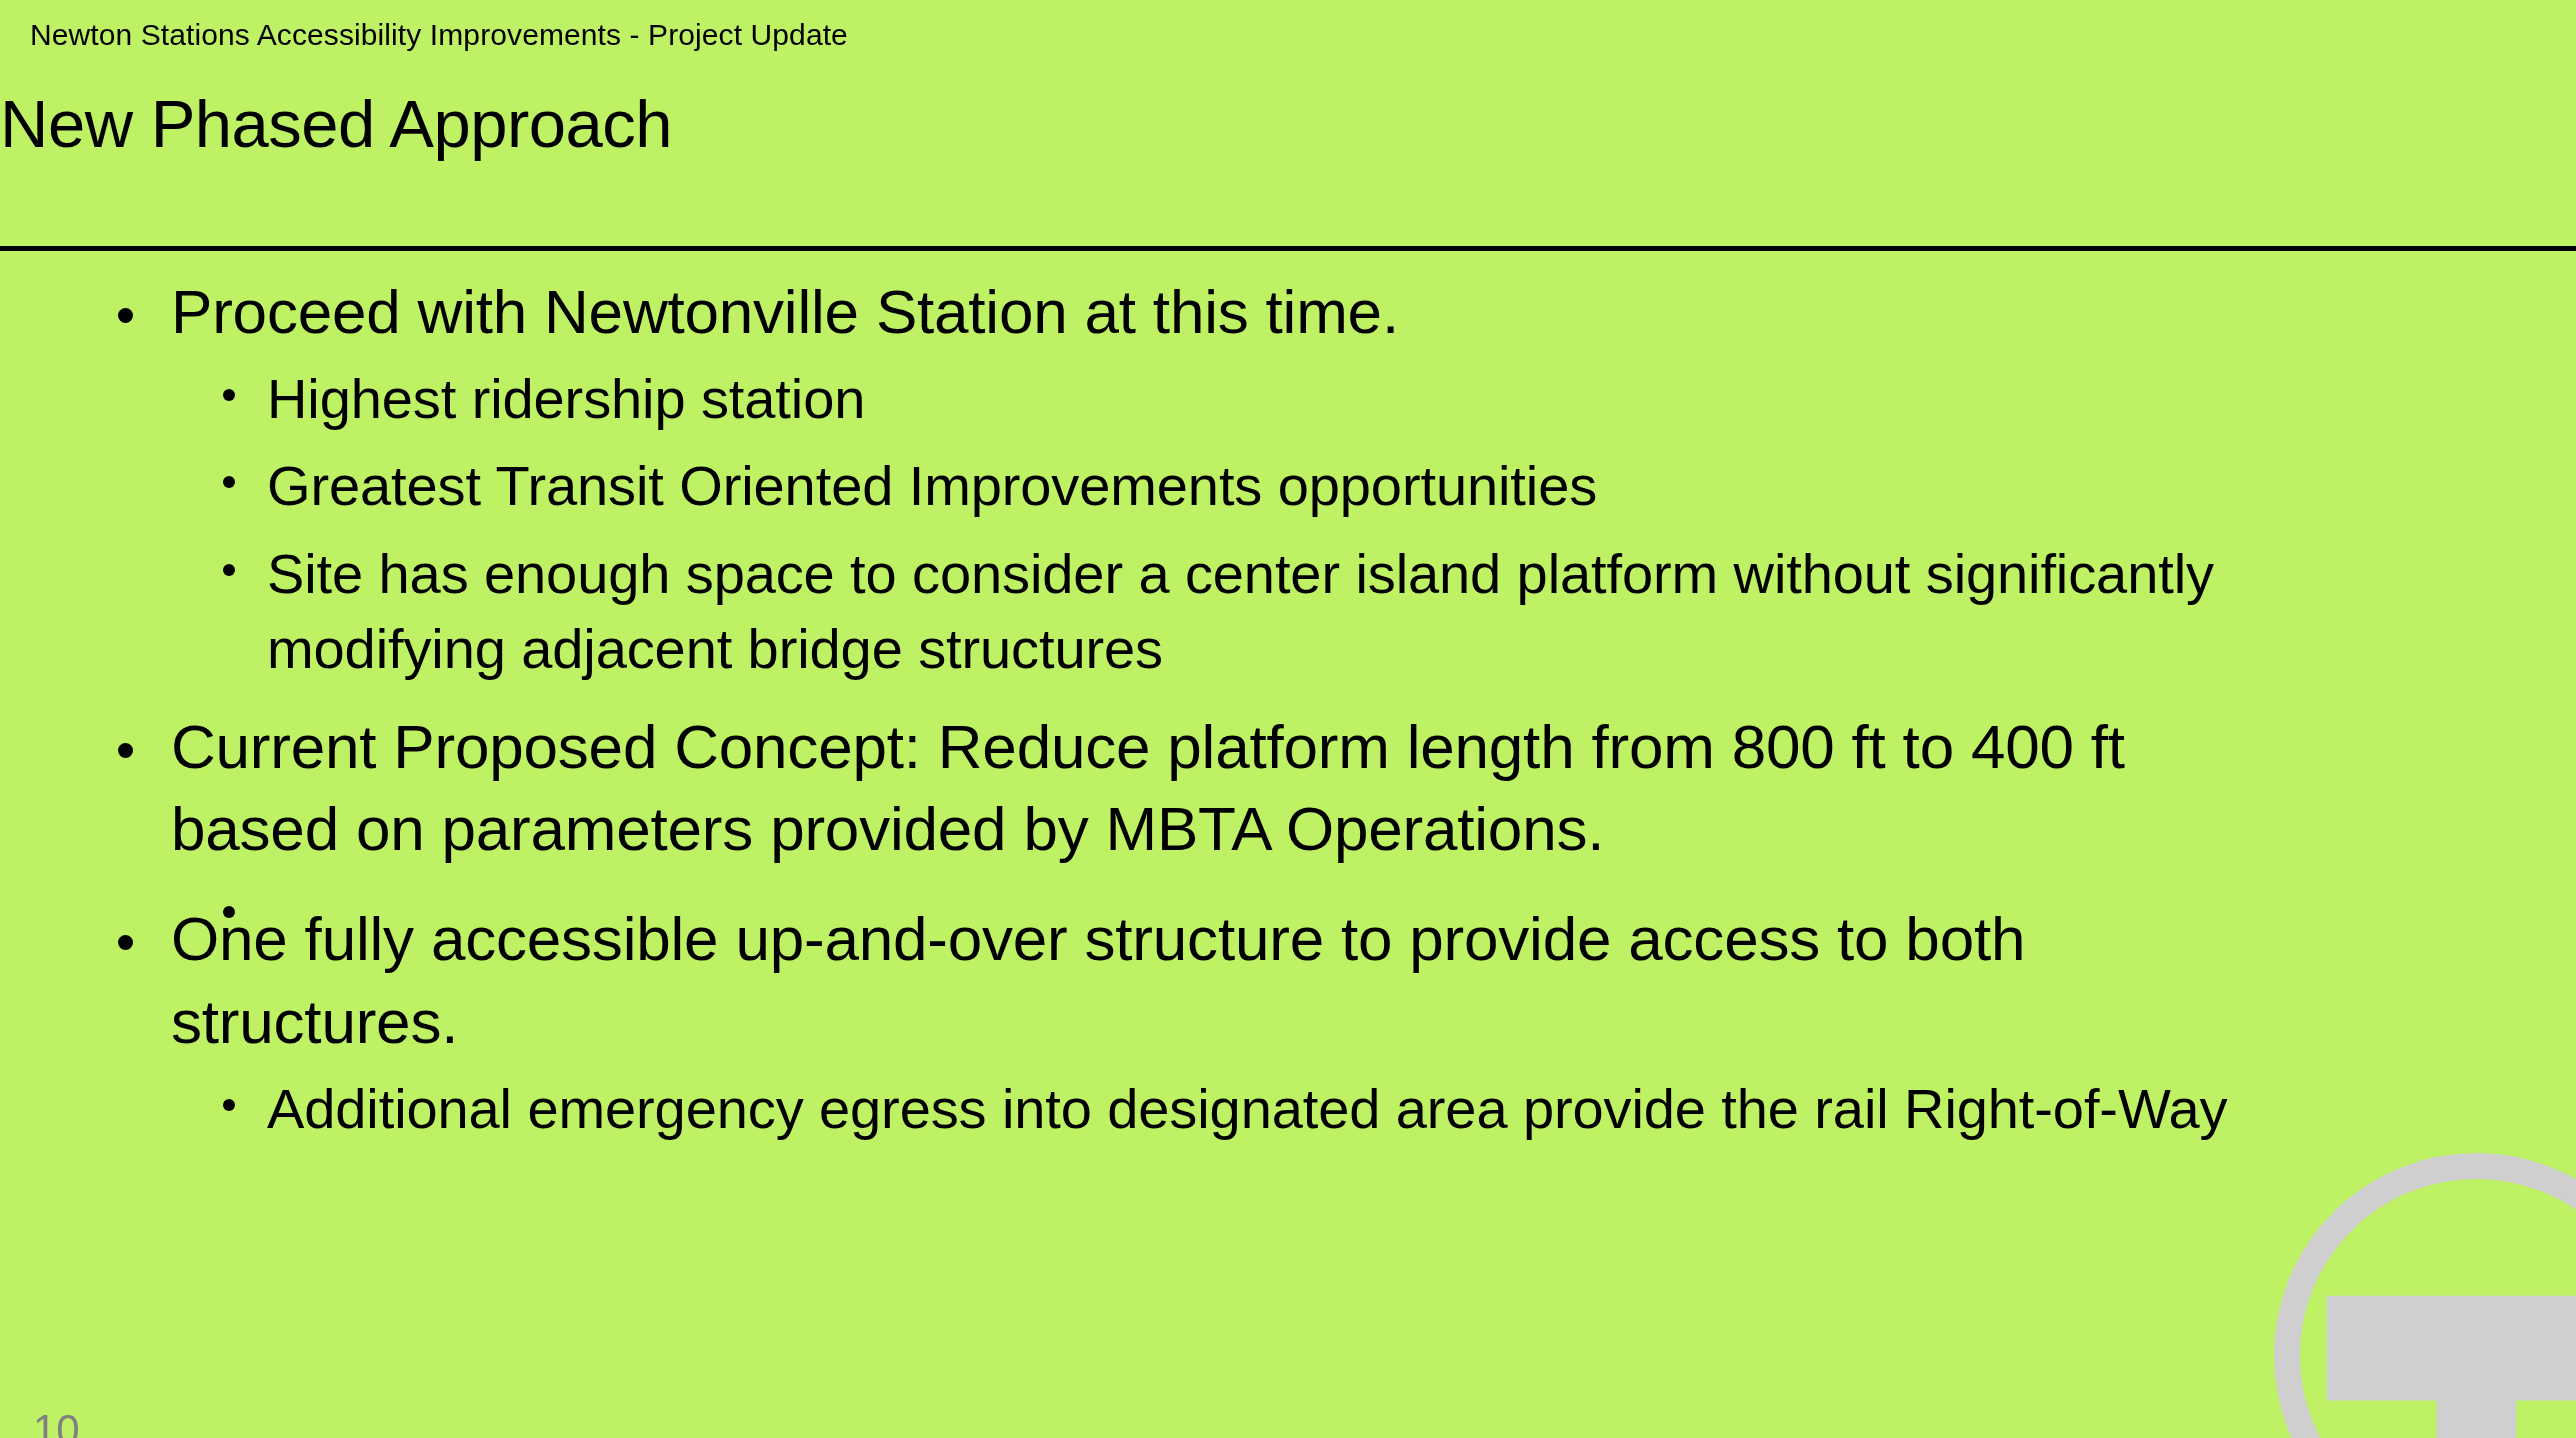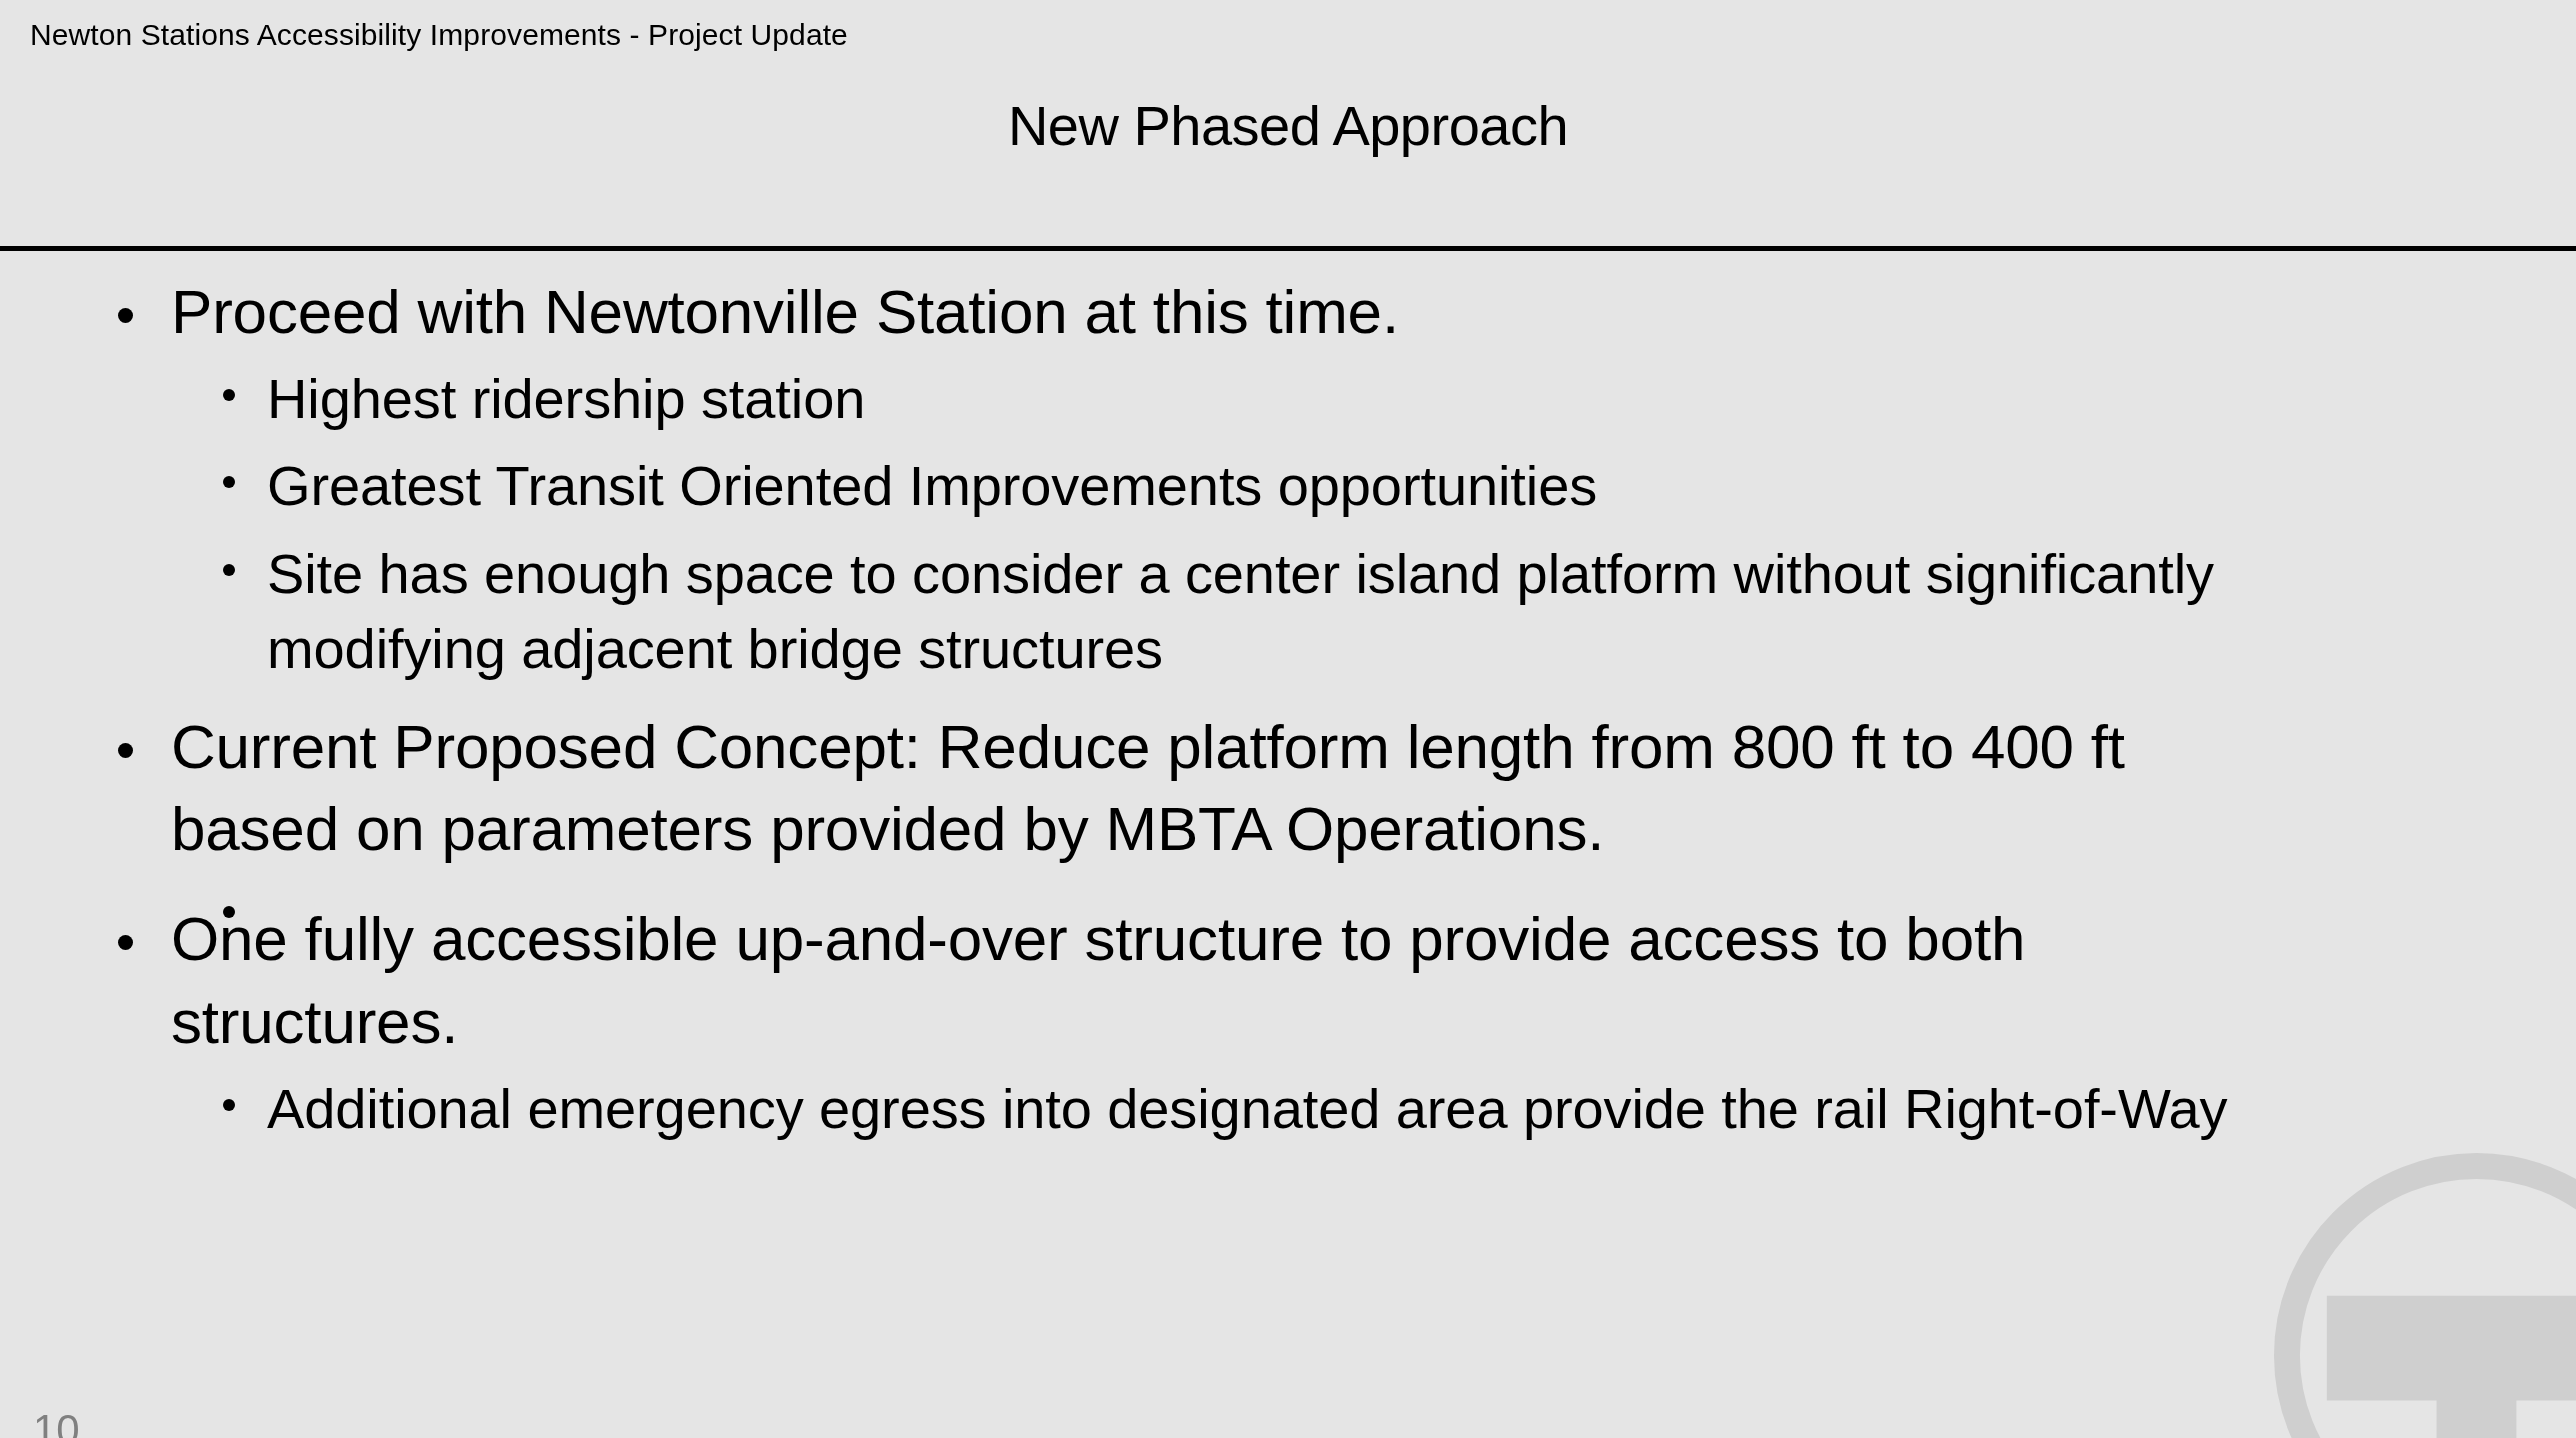--- a/index.html
+++ b/index.html
@@ -8,41 +8,41 @@
     background: #ffffff;
   }
   body {
     font-family: "Liberation Sans", sans-serif;
     -webkit-font-smoothing: antialiased;
   }
   #slide {
     position: relative;
     width: 2576px;
     height: 1439px;
-    background: #e5e5e5;
+    background: #bef264;
     overflow: hidden;
   }
 
   
   .header-label {
     position: absolute;
     left: 30px;
     top: 18px;
     font-size: 30px;
     color: #000000;
     letter-spacing: 0.1px;
     white-space: nowrap;
   }
   .slide-title {
     position: absolute;
     left: 0;
     right: 0;
-    top: 96px;
-    text-align: center;
-    font-size: 56px;
+    top: 88px;
+    text-align: left;
+    font-size: 67px;
     font-weight: 400;
     color: #000000;
     line-height: 1.08;
     letter-spacing: -0.5px;
   }
   .title-rule {
     position: absolute;
     left: 0;
     top: 246px;
     width: 2576px;

